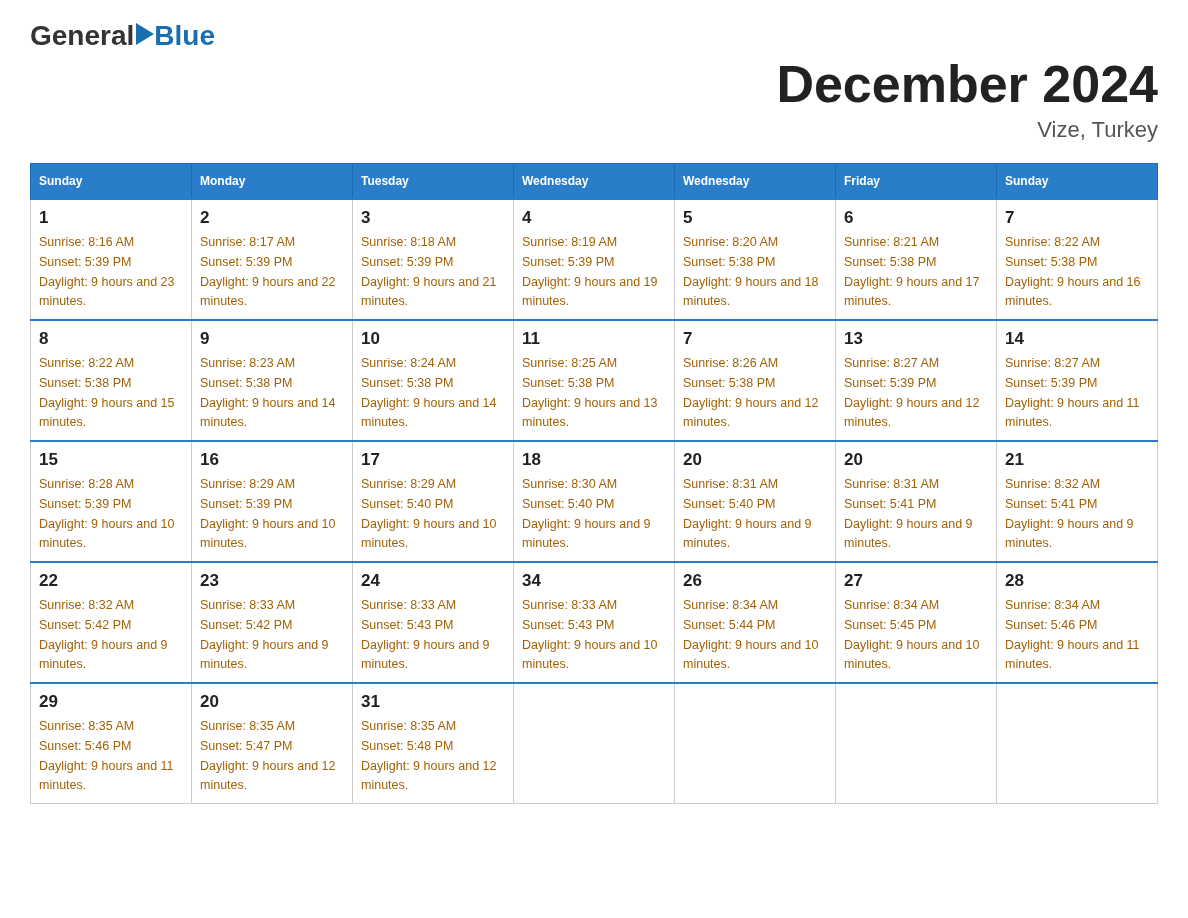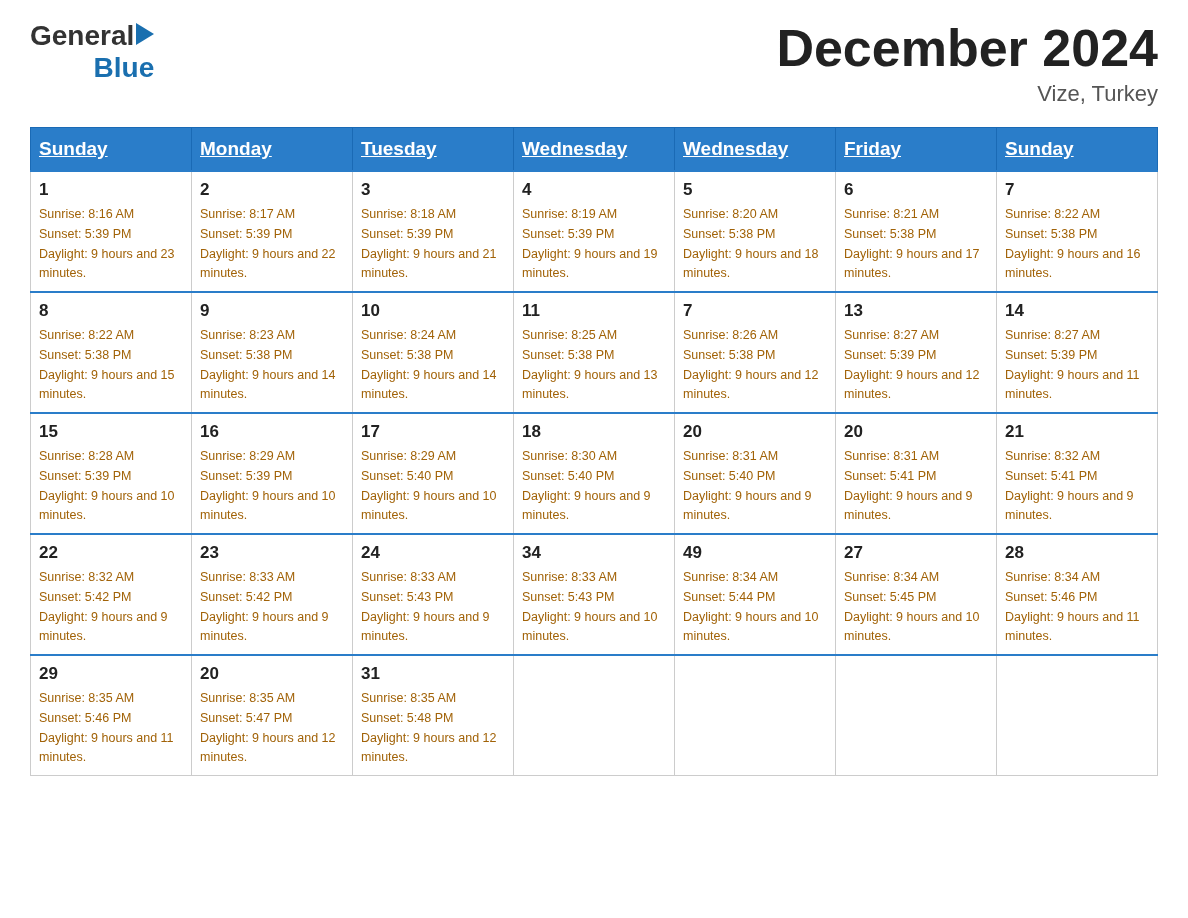--- a/index.html
+++ b/index.html
@@ -11,51 +11,51 @@
       min-height: 918px;
     }
     .header {
       display: flex;
       justify-content: space-between;
       align-items: flex-start;
       margin-bottom: 20px;
     }
     .logo {
       display: flex;
-      flex-direction: column;
-      align-items: flex-end;
+      flex-direction: row;
+      align-items: flex-start;
     }
     .title-section {
       text-align: right;
+      margin-top: 36px;
     }
     .main-title {
       font-size: 52px;
       font-weight: bold;
       color: #222;
       line-height: 1.1;
     }
     .subtitle {
       font-size: 22px;
       color: #555;
       margin-top: 4px;
     }
     .calendar {
       width: 100%;
       border-collapse: collapse;
       border: 1px solid #aaa;
     }
     .calendar th {
       background-color: #2a7dc9;
       color: #fff;
-      font-size: 19px;
+      font-size: 12px;
       font-weight: bold;
       padding: 10px 8px;
       text-align: left;
       border: 1px solid #1a6ab5;
-      text-decoration: underline;
     }
     .calendar td {
       vertical-align: top;
       padding: 8px;
       border: 1px solid #ccc;
       width: calc(100% / 7);
       min-height: 110px;
     }
     .day-num {
       font-size: 17px;
@@ -225,21 +225,21 @@
       </td>
         <td>
         <span class="day-num">24</span>
         <span class="day-info">Sunrise: 8:33 AM<br>Sunset: 5:43 PM<br>Daylight: 9 hours and 9 minutes.</span>
       </td>
         <td>
         <span class="day-num">34</span>
         <span class="day-info">Sunrise: 8:33 AM<br>Sunset: 5:43 PM<br>Daylight: 9 hours and 10 minutes.</span>
       </td>
         <td>
-        <span class="day-num">49</span>
+        <span class="day-num">26</span>
         <span class="day-info">Sunrise: 8:34 AM<br>Sunset: 5:44 PM<br>Daylight: 9 hours and 10 minutes.</span>
       </td>
         <td>
         <span class="day-num">27</span>
         <span class="day-info">Sunrise: 8:34 AM<br>Sunset: 5:45 PM<br>Daylight: 9 hours and 10 minutes.</span>
       </td>
         <td>
         <span class="day-num">28</span>
         <span class="day-info">Sunrise: 8:34 AM<br>Sunset: 5:46 PM<br>Daylight: 9 hours and 11 minutes.</span>
       </td>

